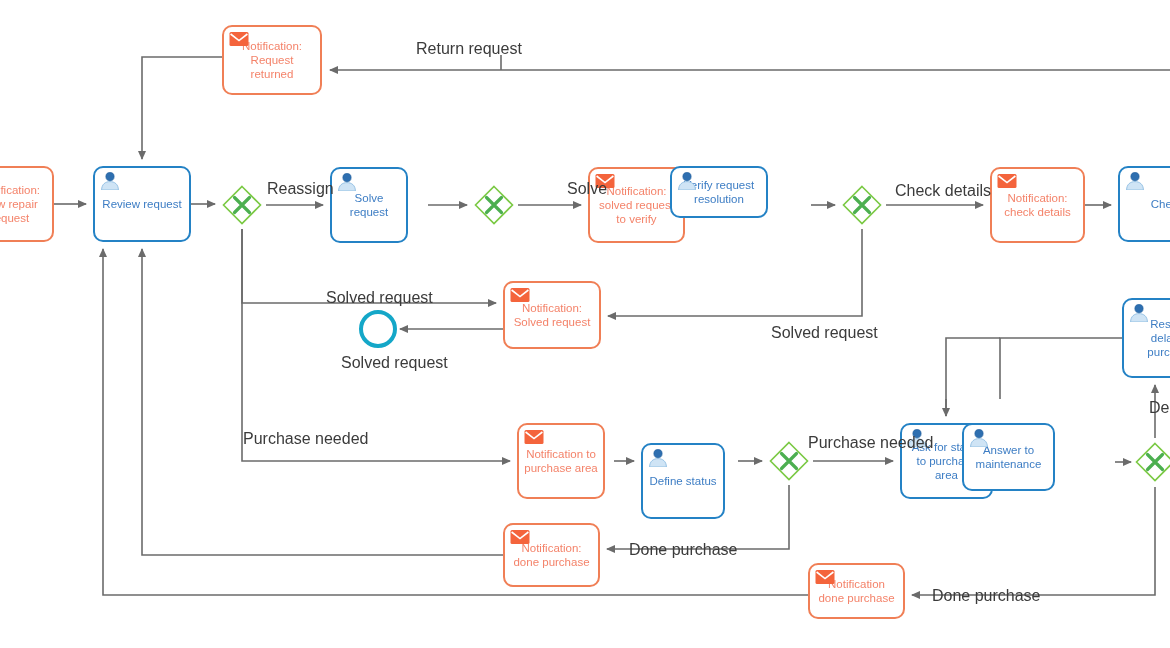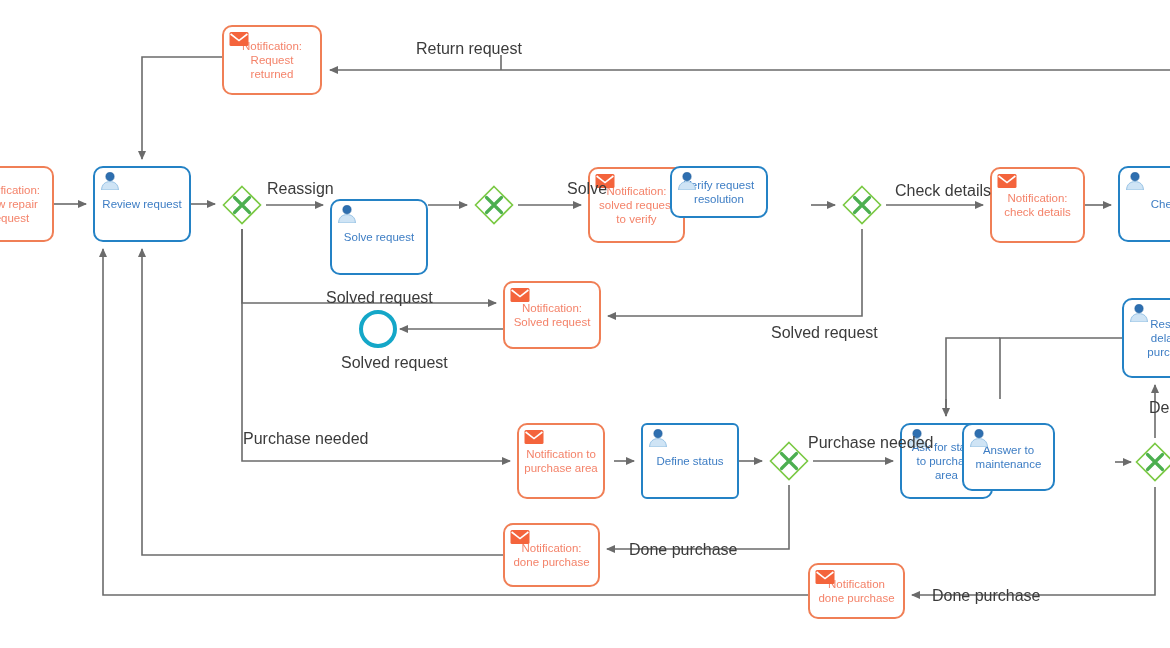--- a/index.html
+++ b/index.html
@@ -146,21 +146,21 @@
       </div>
       <div class="node message" style="left: 222px; top: 25px; width: 100px; height: 70px;">
         <span class="node-icon"><svg viewBox="0 0 20 18" width="20" height="18">
             <rect x="0.5" y="1" width="19" height="14" rx="1.5" fill="#f4643c"></rect>
             <path d="M 1.6,3 L 10,9.6 L 18.4,3" fill="none" stroke="#ffffff" stroke-width="1.6"></path>
           </svg></span>
         <span class="node-label">Notification:
 Request
 returned</span>
       </div>
-      <div class="node task" style="left: 330px; top: 167px; width: 98px; height: 76px; margin-top: 32px;">
+      <div class="node task" style="left: 330px; top: 167px; width: 78px; height: 76px;">
         <span class="node-icon"><svg viewBox="0 0 20 18" width="20" height="18">
             <circle cx="10" cy="4.6" r="4.1" fill="#2e6fb0"></circle>
             <path d="M 1.6,18 C 1.6,12.3 5.4,9.6 10,9.6 C 14.6,9.6 18.4,12.3 18.4,18 Z" fill="#cfe4f5" stroke="#8fbde2" stroke-width="0.9"></path>
             <circle cx="10" cy="4.6" r="4.1" fill="none" stroke="#1f5e9e" stroke-width="0.7"></circle>
           </svg></span>
         <span class="node-label">Solve request</span>
       </div>
       <div class="node message" style="left: 588px; top: 167px; width: 97px; height: 76px;">
         <span class="node-icon"><svg viewBox="0 0 20 18" width="20" height="18">
             <rect x="0.5" y="1" width="19" height="14" rx="1.5" fill="#f4643c"></rect>
@@ -214,21 +214,21 @@
 purchase</span>
       </div>
       <div class="node message" style="left: 517px; top: 423px; width: 88px; height: 76px;">
         <span class="node-icon"><svg viewBox="0 0 20 18" width="20" height="18">
             <rect x="0.5" y="1" width="19" height="14" rx="1.5" fill="#f4643c"></rect>
             <path d="M 1.6,3 L 10,9.6 L 18.4,3" fill="none" stroke="#ffffff" stroke-width="1.6"></path>
           </svg></span>
         <span class="node-label">Notification to
 purchase area</span>
       </div>
-      <div class="node task" style="left: 641px; top: 423px; width: 98px; height: 76px; border-radius: 6px;">
+      <div class="node task" style="left: 641px; top: 443px; width: 84px; height: 76px;">
         <span class="node-icon"><svg viewBox="0 0 20 18" width="20" height="18">
             <circle cx="10" cy="4.6" r="4.1" fill="#2e6fb0"></circle>
             <path d="M 1.6,18 C 1.6,12.3 5.4,9.6 10,9.6 C 14.6,9.6 18.4,12.3 18.4,18 Z" fill="#cfe4f5" stroke="#8fbde2" stroke-width="0.9"></path>
             <circle cx="10" cy="4.6" r="4.1" fill="none" stroke="#1f5e9e" stroke-width="0.7"></circle>
           </svg></span>
         <span class="node-label">Define status</span>
       </div>
       <div class="node task" style="left: 900px; top: 423px; width: 93px; height: 76px;">
         <span class="node-icon"><svg viewBox="0 0 20 18" width="20" height="18">
             <circle cx="10" cy="4.6" r="4.1" fill="#2e6fb0"></circle>

